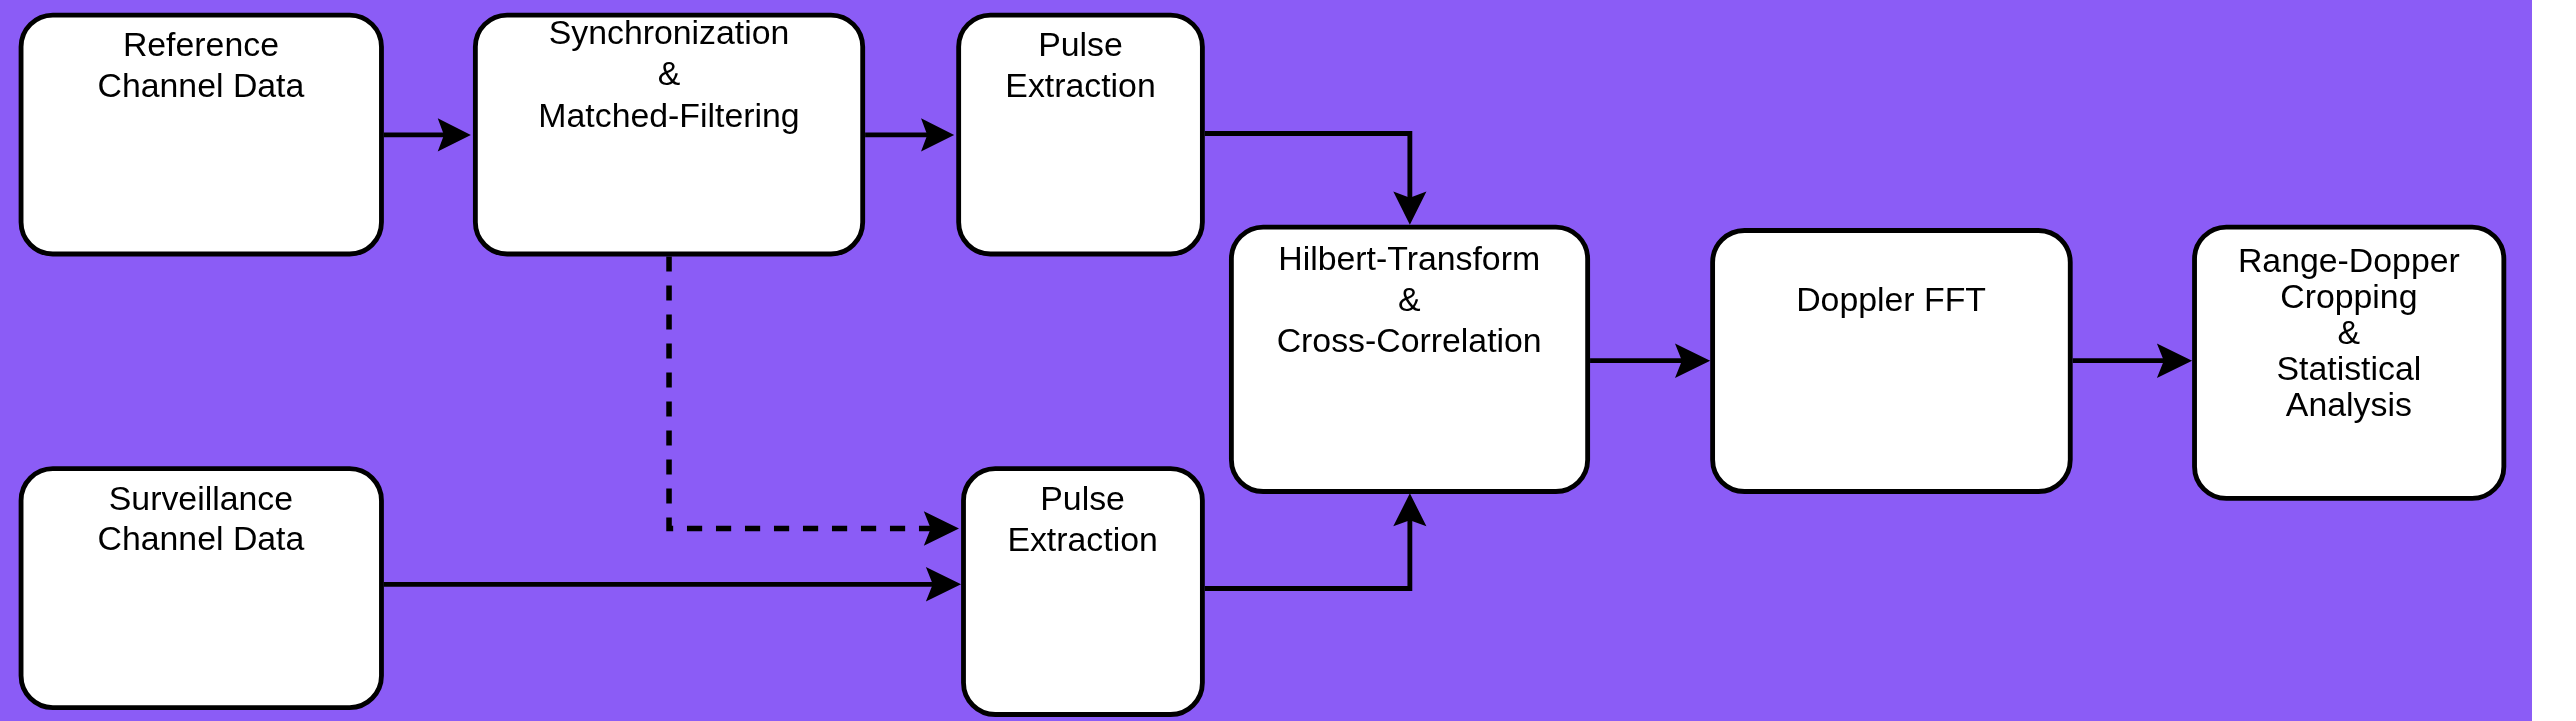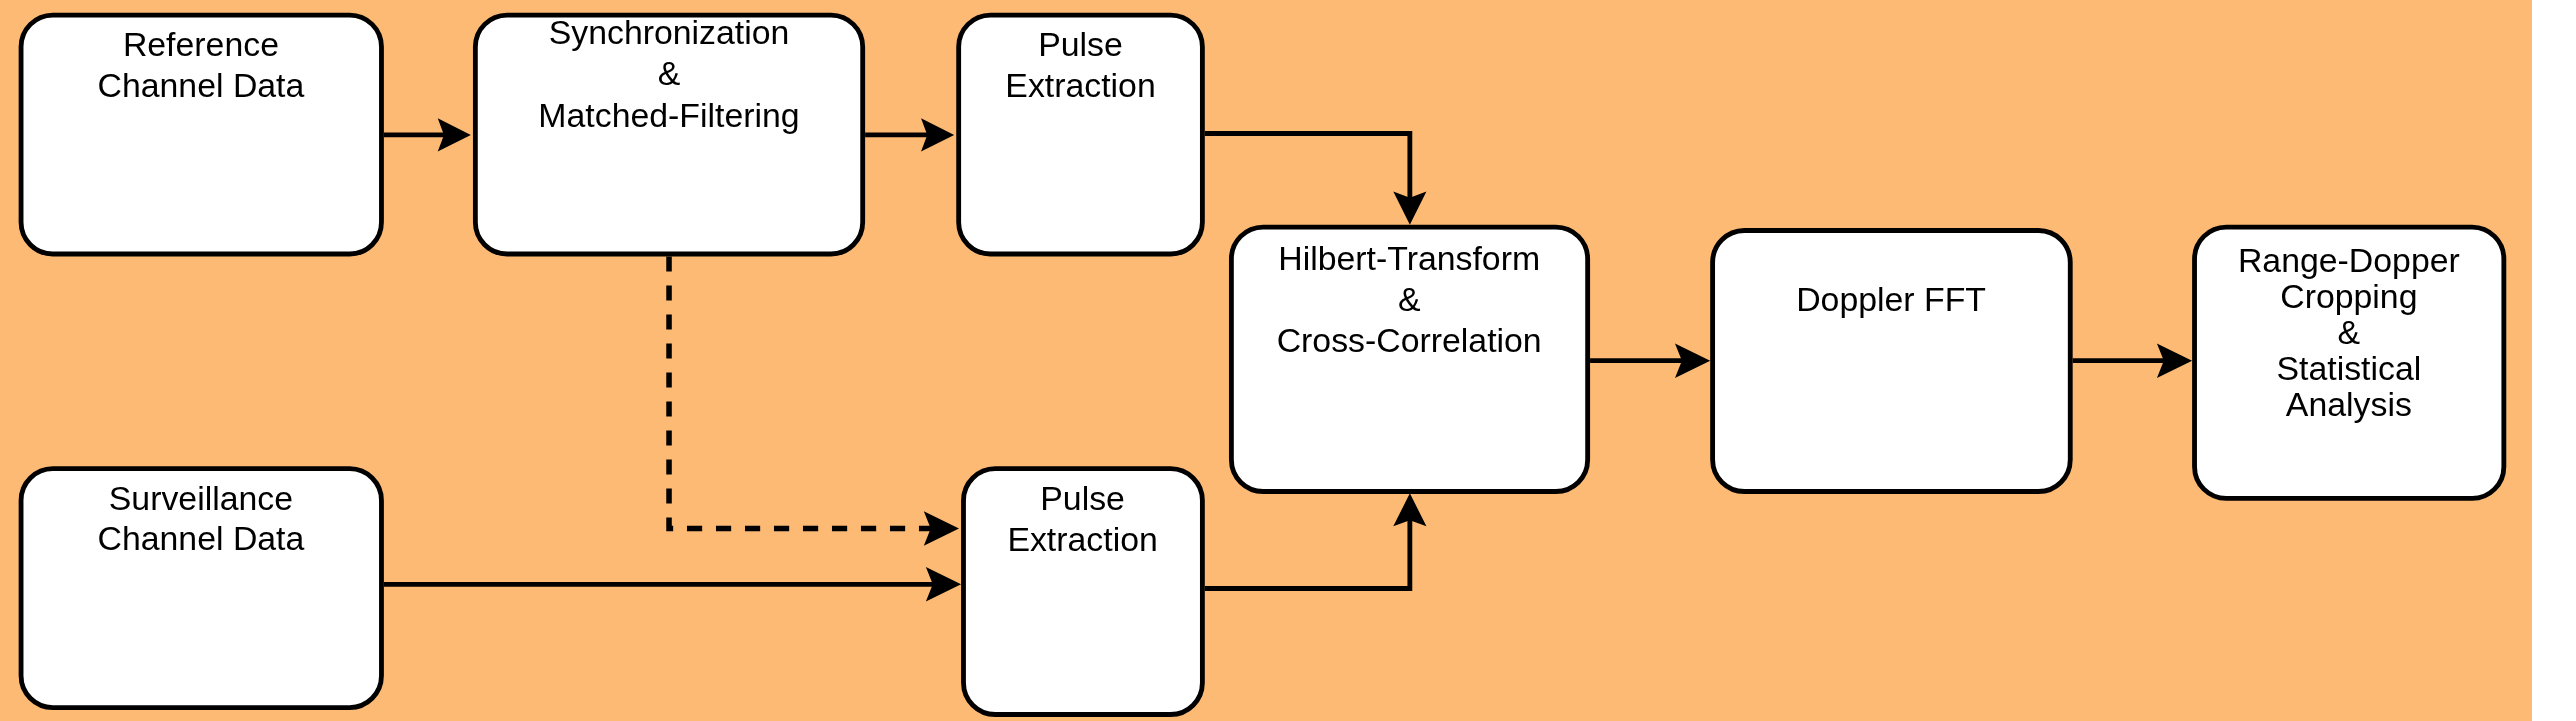--- a/index.html
+++ b/index.html
@@ -11,21 +11,21 @@
   body {
     width: 2576px;
     height: 722px;
     overflow: hidden;
     font-family: "Liberation Sans", sans-serif;
   }
   #diagram-root {
     position: relative;
     width: 2532px;
     height: 722px;
-    background: #fdba74;
+    background: #8b5cf6;
   }
   svg#flow-svg {
     position: absolute;
     top: 0;
     left: 0;
     width: 2576px;
     height: 722px;
     display: block;
   }
   .node-rect {

